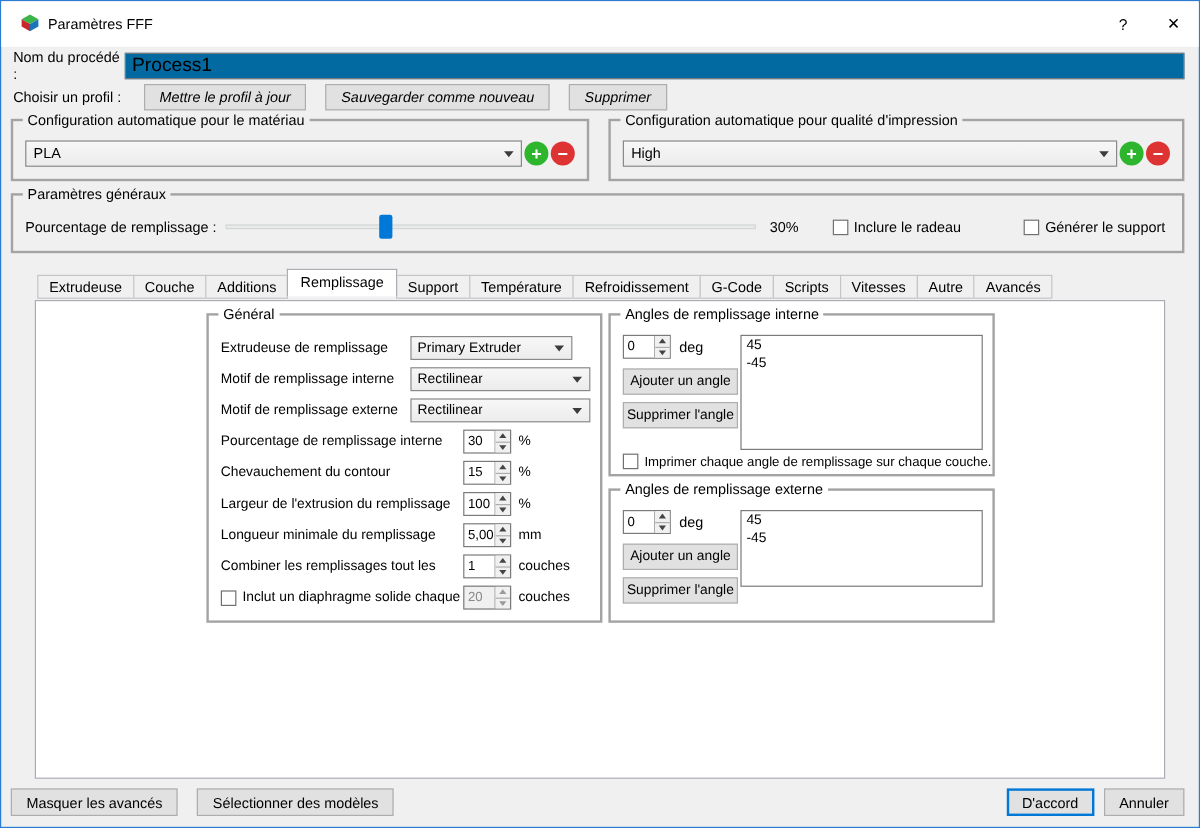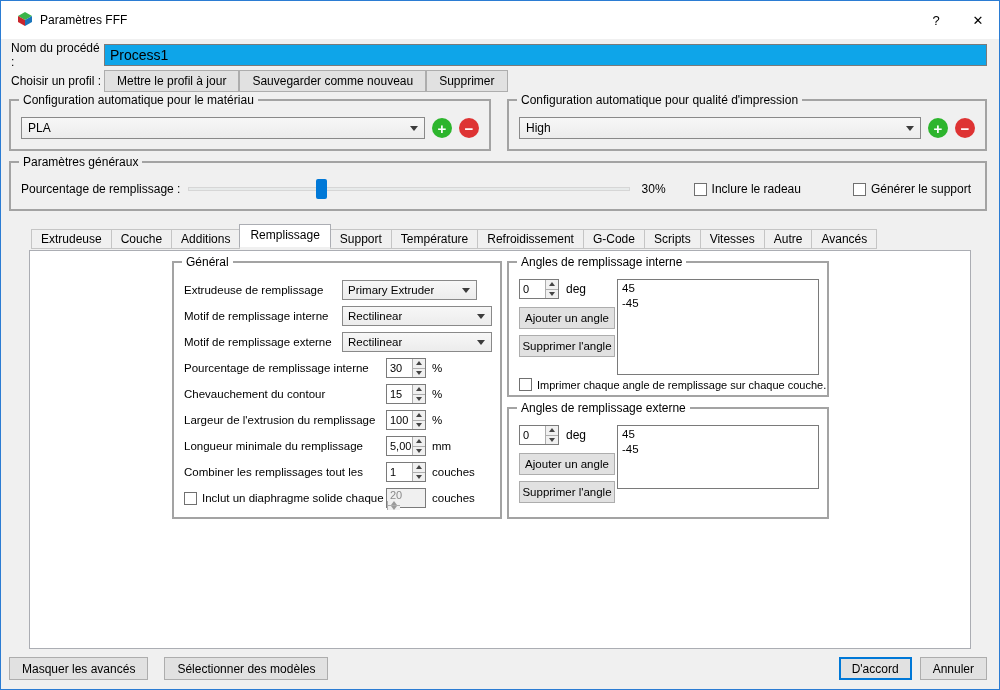--- a/index.html
+++ b/index.html
@@ -12,68 +12,68 @@
               display:flex; align-items:center; padding-left:16px; }
   .titlebar-title { margin-left:7px; }
   .tb-spacer { flex:1; }
   .tb-btn { width:42px; height:30px; display:flex; align-items:center; justify-content:center;
             font-size:13px; cursor:default; }
 
   
   .btn { height:23px; background:#e1e1e1; border:1px solid #adadad; padding:0 12px;
          font-family:inherit; font-size:12px; white-space:nowrap; }
   .btn.default { border:2px solid #0078d7; padding:0 11px; }
-  .text-input { flex:1; height:22px; border:1px solid #7a7a7a; background:#0ea5e9;
-                padding:8px 5px; font-family:inherit; font-size:14px; }
+  .text-input { flex:1; height:22px; border:1px solid #7a7a7a; background:#0369a1;
+                padding:8px 5px; font-family:inherit; font-size:16px; }
   .combo { position:relative; height:22px; background:linear-gradient(#f7f7f7,#ececec);
            border:1px solid #898989; display:flex; align-items:center;
            padding:0 20px 0 6px; }
   .combo-text { white-space:nowrap; overflow:hidden; }
   .combo-arrow { position:absolute; right:6px; top:50%; margin-top:-2px; width:0; height:0;
                  border-left:4px solid transparent; border-right:4px solid transparent;
                  border-top:5px solid #3c3c3c; }
   .cb { width:13px; height:13px; border:1px solid #707070; background:#fff; flex-shrink:0; }
   .cb-label { margin-left:5px; white-space:nowrap; }
   .spin { width:40px; height:20px; display:flex; border:1px solid #7a7a7a; background:#fff; flex-shrink:0; }
   .spin input { flex:1; min-width:0; border:none; background:transparent; padding:0 0 0 3px;
                 font-family:inherit; font-size:11px; }
   .spin-btns { width:13px; display:flex; flex-direction:column; border-left:1px solid #adadad; }
   .spin-btn { flex:1; background:#f0f0f0; display:flex; align-items:center; justify-content:center; }
   .spin-btn + .spin-btn { border-top:1px solid #adadad; }
   .arr-up { width:0; height:0; border-left:3px solid transparent; border-right:3px solid transparent;
             border-bottom:4px solid #444; }
   .arr-down { width:0; height:0; border-left:3px solid transparent; border-right:3px solid transparent;
               border-top:4px solid #444; }
-  .spin.disabled { background:#f0f0f0;flex-direction:column; }
+  .spin.disabled { background:#f0f0f0; }
   .spin.disabled input { color:#8a8a8a; }
   .spin.disabled .arr-up { border-bottom-color:#9a9a9a; }
   .spin.disabled .arr-down { border-top-color:#9a9a9a; }
 
   .groupbox { position:relative; border:2px solid #a3a3a3; }
   .gb-title { position:absolute; top:-8px; left:8px; background:#f0f0f0; padding:0 4px; white-space:nowrap; }
   .on-white .gb-title, .on-white.groupbox .gb-title { background:#fff; }
 
   .round-btn { width:20px; height:20px; border-radius:50%; color:#fff; display:flex;
                align-items:center; justify-content:center; font-size:15px; font-weight:bold;
                line-height:1; flex-shrink:0; }
   .round-btn.add { background:#2db52d; }
   .round-btn.remove { background:#de3333; }
 
   
   .row-process { position:absolute; top:40px; left:10px; right:12px; display:flex; align-items:center; }
   .row-profile { position:absolute; top:69px; left:10px; right:12px; display:flex; align-items:center; }
   .label-col { width:93px; flex-shrink:0; }
   .row-profile .combo { flex:1; }
-  .row-profile .btn { margin-left:0; height:22px; }
+  .row-profile .btn { margin-left:16px; height:22px;font-style:italic; }
 
   
   .groups-row { position:absolute; top:98px; left:8px; right:12px; height:52px; display:flex; gap:16px; }
   .gb-mat { width:482px; }
   .gb-qual { flex:1; }
-  .gb-inner { display:flex; align-items:center; height:100%; padding:8px 10px 2px; gap:7px; }
+  .gb-inner { display:flex; align-items:center; height:100%; padding:8px 10px 2px; gap:2px; }
   .gb-inner .combo { flex:1; }
 
   
   .gen-group { position:absolute; top:160px; left:8px; right:12px; height:50px; }
   .gen-inner { display:flex; align-items:center; height:100%; padding:8px 12px 2px 10px; }
   .gen-label { margin-right:8px; white-space:nowrap; }
   .slider { position:relative; flex:1; height:22px; }
   .slider-track { position:absolute; left:0; right:0; top:9px; height:4px; background:#e7eaea; border:1px solid #d6d6d6; }
   .slider-handle { position:absolute; top:1px; width:11px; height:20px; background:#0078d7; border-radius:2px; }
   .gen-value { width:42px; margin-left:12px; }

